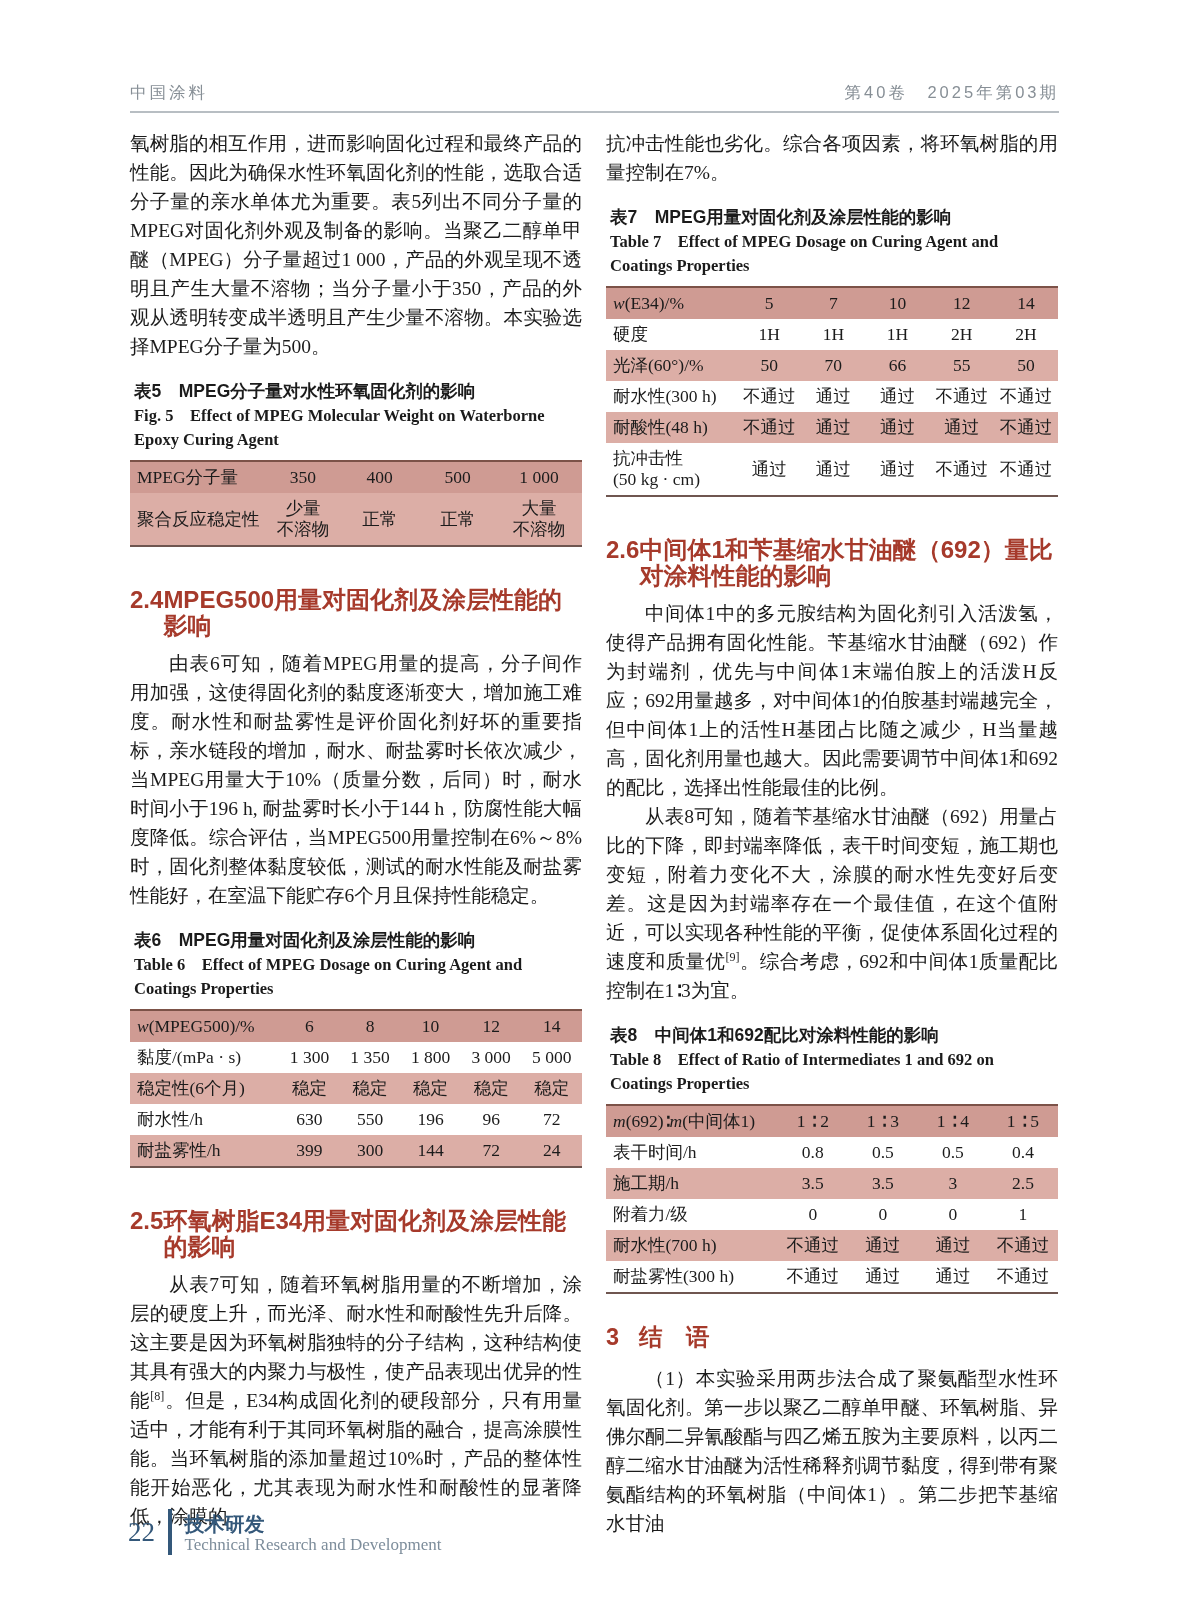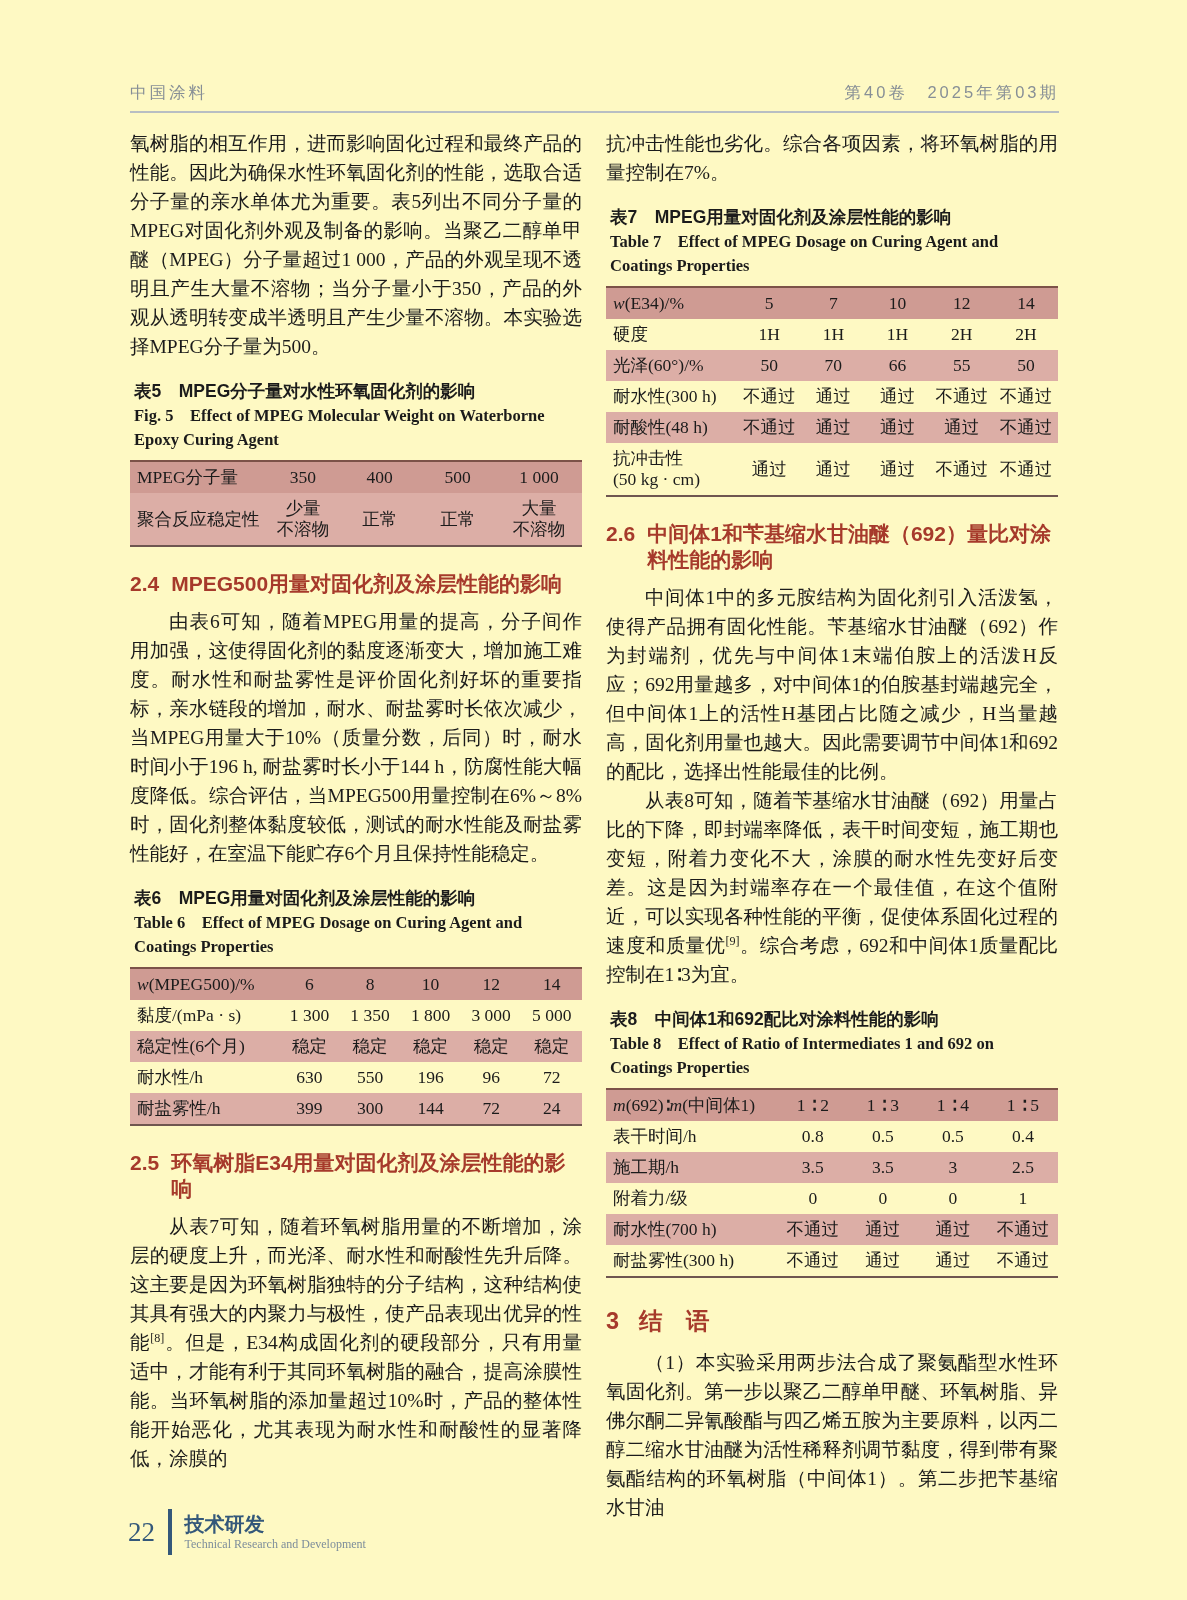--- a/index.html
+++ b/index.html
@@ -1,35 +1,35 @@
 <!DOCTYPE html>
 <html lang="zh"><head>
 <meta charset="utf-8">
 <style>
   html,body { margin:0; padding:0; background:#e9e9e9; }
   .page {
     position:relative; width:1187px; height:1600px; margin:0 auto;
-    background:#fef9c3; box-sizing:border-box; padding:0 128px 15px 130px;
+    background:#ffffff; box-sizing:border-box; padding:0 128px 15px 130px;
     font-family:"Liberation Serif","DejaVu Serif",serif; color:#1b1b1b;
     overflow:hidden;
   }
   .page-header {
     display:flex; justify-content:space-between; align-items:flex-end;
     padding-top:82px; font-family:"Liberation Sans","DejaVu Sans",sans-serif;
     font-size:16.5px; color:#878f96; letter-spacing:3px;
   }
   .header-rule { border-bottom:2px solid #b8bec3; margin-top:7px; }
   .columns { display:flex; gap:24px; margin-top:16px; }
   .col { width:452px; font-size:19.5px; line-height:29px; }
   p { margin:0; text-align:justify; text-indent:2em; }
   p.noindent { text-indent:0; }
   .sec {
-    display:flex; gap:12px; color:#a63a2b; font-weight:bold;
+    display:flex; color:#a63a2b; font-weight:bold;
     font-family:"Liberation Sans","DejaVu Sans",sans-serif;
-    font-size:21px; line-height:26px; margin:24px 0 10px;
+    font-size:24px; line-height:26px; margin:40px 0 10px;
   }
   .sec .sec-num { flex:none; }
   .sec3 { font-size:23.5px; line-height:30px; gap:20px; margin:28px 0 12px; }
   .tcap { text-align:left; font-weight:bold; margin:18px 4px 8px; }
   .tcap .cn { display:block; font-family:"Liberation Sans","DejaVu Sans",sans-serif; font-size:17.5px; line-height:25px; }
   .tcap .en { display:block; font-family:"Liberation Serif","DejaVu Serif",serif; font-size:16.5px; line-height:24px; }
   table.dtable {
     width:100%; border-collapse:collapse; table-layout:fixed;
     border-top:2.5px solid #7c5248; border-bottom:2.5px solid #6f5650;
     font-size:17.5px; line-height:21px;
@@ -40,21 +40,21 @@
   tr.s2 { background:#dcaea6; }
   .iv { font-style:italic; }
   sup { font-size:0.62em; line-height:0; }
   .footer {
     position:absolute; left:128px; bottom:45px;
     display:flex; align-items:center; gap:13px;
   }
   .footer .page-num { font-size:27px; color:#34587a; }
   .footer .bar { width:3.5px; height:46px; background:#34587a; }
   .footer .cn { font-family:"Liberation Sans","DejaVu Sans",sans-serif; font-weight:bold; font-size:20px; color:#34587a; line-height:24px; }
-  .footer .en { font-size:12px; color:#7d8d9b; line-height:17px; }
+  .footer .en { font-size:17px; color:#7d8d9b; line-height:17px; }
 </style>
 </head>
 <body>
 
 <div class="page">
 
   <div class="page-header">
     <span>中国涂料</span>
     <span>第40卷　2025年第03期</span>
   </div>

